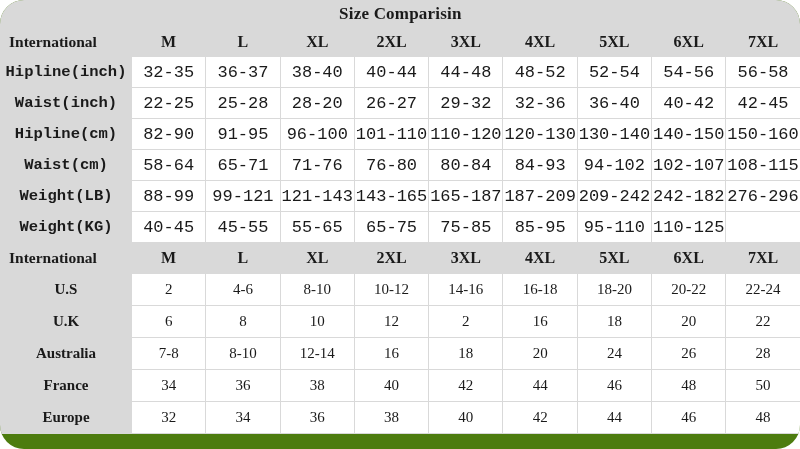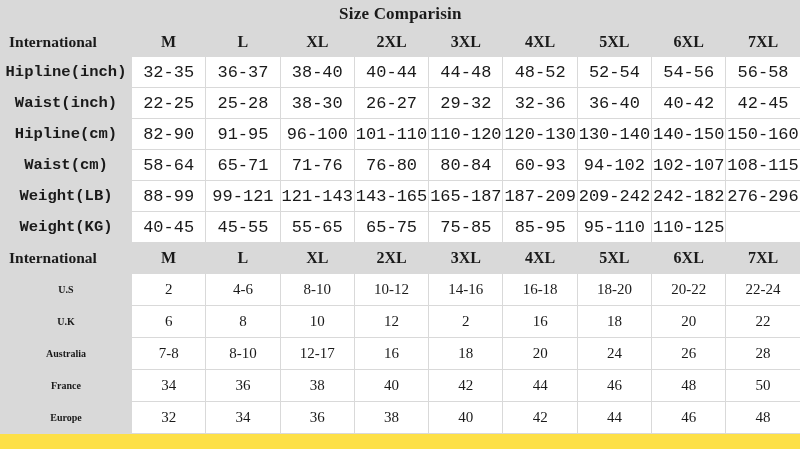--- a/index.html
+++ b/index.html
@@ -9,21 +9,22 @@
     width: 800px;
     height: 449px;
     background: #ffffff;
     font-family: "Liberation Serif", serif;
   }
   #sheet {
     width: 800px;
     height: 449px;
     position: relative;
     overflow: hidden;
-    background: #fde047;
+    background: #4d7c0f;
+    border-radius: 24px;
   }
   table.size-table {
     width: 800px;
     border-collapse: collapse;
     table-layout: fixed;
   }
   table.size-table td {
     border: 1px solid #d9d9d9;
     text-align: center;
     vertical-align: middle;
@@ -80,21 +81,21 @@
     padding-left: 8px;
     font-size: 15.5px;
   }
   tr.bottom-row td {
     height: 32px;
     font-size: 15px;
   }
   tr.bottom-row td.label {
     background: #d9d9d9;
     font-weight: bold;
-    font-size: 10px;
+    font-size: 15px;
     text-align: center;
   }
   tr.bottom-row td.value {
     background: #ffffff;
   }
 </style>
 </head>
 <body>
 
 <div id="sheet">
@@ -138,21 +139,21 @@
         <td class="value">44-48</td>
         <td class="value">48-52</td>
         <td class="value">52-54</td>
         <td class="value">54-56</td>
         <td class="value">56-58</td>
       </tr>
       <tr class="data-row">
         <td class="label">Waist(inch)</td>
         <td class="value">22-25</td>
         <td class="value">25-28</td>
-        <td class="value">38-30</td>
+        <td class="value">28-20</td>
         <td class="value">26-27</td>
         <td class="value">29-32</td>
         <td class="value">32-36</td>
         <td class="value">36-40</td>
         <td class="value">40-42</td>
         <td class="value">42-45</td>
       </tr>
       <tr class="data-row">
         <td class="label">Hipline(cm)</td>
         <td class="value">82-90</td>
@@ -165,21 +166,21 @@
         <td class="value">140-150</td>
         <td class="value">150-160</td>
       </tr>
       <tr class="data-row">
         <td class="label">Waist(cm)</td>
         <td class="value">58-64</td>
         <td class="value">65-71</td>
         <td class="value">71-76</td>
         <td class="value">76-80</td>
         <td class="value">80-84</td>
-        <td class="value">60-93</td>
+        <td class="value">84-93</td>
         <td class="value">94-102</td>
         <td class="value">102-107</td>
         <td class="value">108-115</td>
       </tr>
       <tr class="data-row">
         <td class="label">Weight(LB)</td>
         <td class="value">88-99</td>
         <td class="value">99-121</td>
         <td class="value">121-143</td>
         <td class="value">143-165</td>
@@ -236,21 +237,21 @@
         <td class="value">2</td>
         <td class="value">16</td>
         <td class="value">18</td>
         <td class="value">20</td>
         <td class="value">22</td>
       </tr>
       <tr class="bottom-row">
         <td class="label">Australia</td>
         <td class="value">7-8</td>
         <td class="value">8-10</td>
-        <td class="value">12-17</td>
+        <td class="value">12-14</td>
         <td class="value">16</td>
         <td class="value">18</td>
         <td class="value">20</td>
         <td class="value">24</td>
         <td class="value">26</td>
         <td class="value">28</td>
       </tr>
       <tr class="bottom-row">
         <td class="label">France</td>
         <td class="value">34</td>

